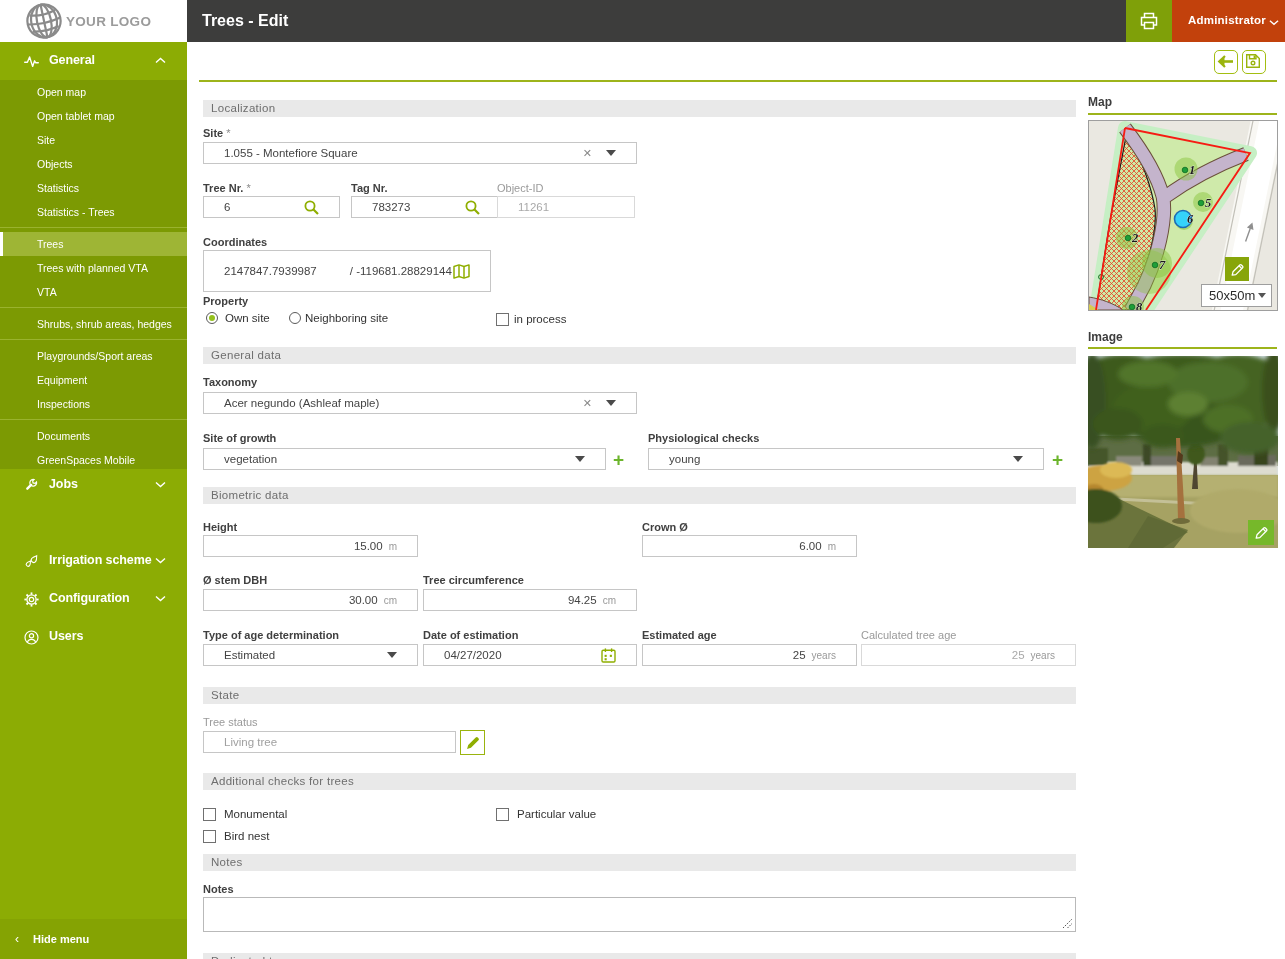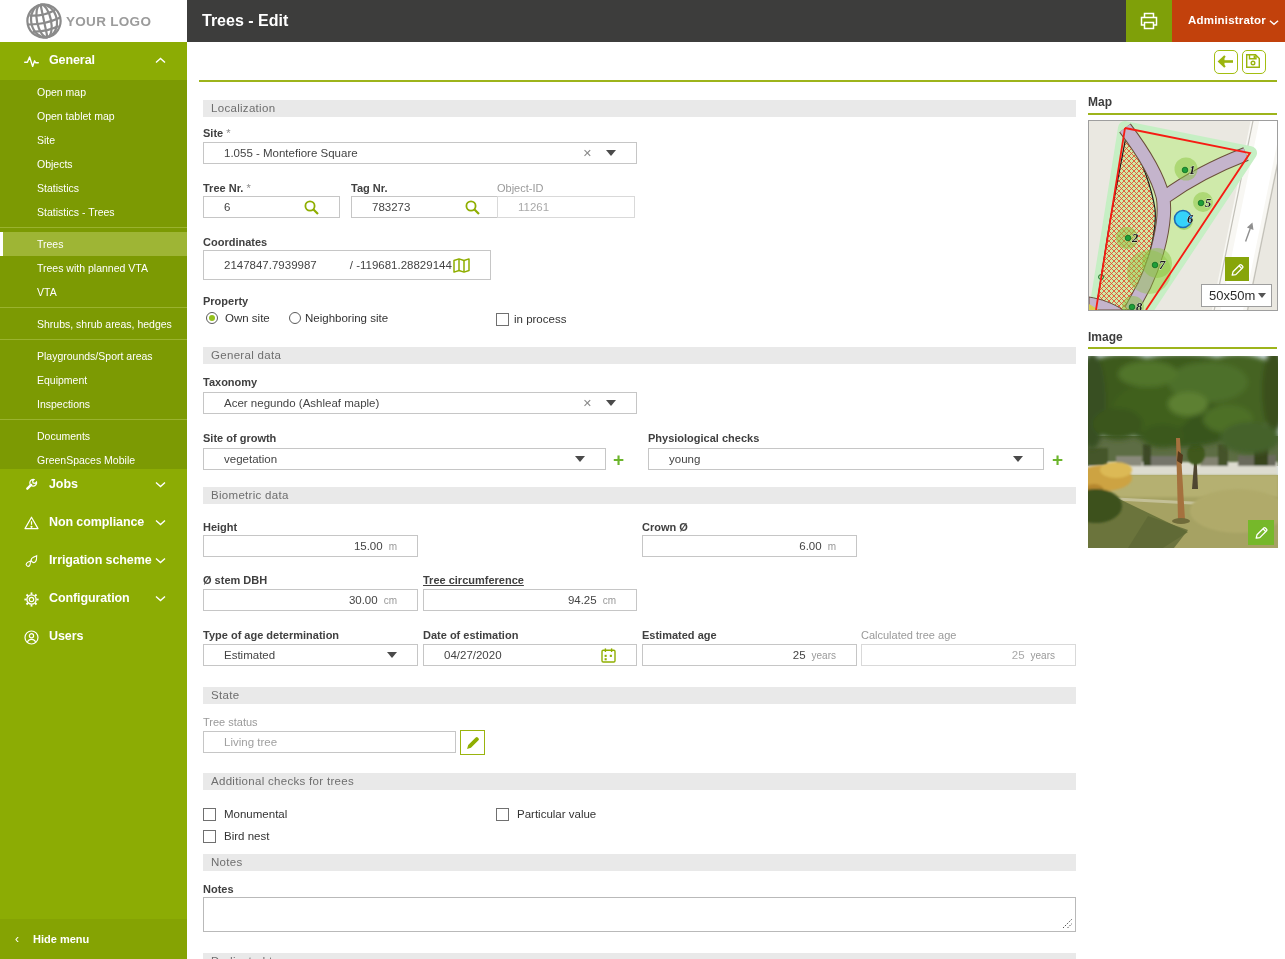--- a/index.html
+++ b/index.html
@@ -129,31 +129,20 @@
           <g transform="rotate(45 7 7)" fill="none" stroke="#fff" stroke-width="1.2">
             <path d="M5.3,0.9 A3.4,3.4 0 1 0 8.7,0.9 L8.7,2.9 L7,4.1 L5.3,2.9 Z"></path>
             <path d="M7,6.9 L7,12.2" stroke-width="2.4" stroke-linecap="round"></path>
           </g>
         </svg></span>
       <span class="tx">Jobs</span>
       <span class="ch"><svg width="11" height="7" viewBox="0 0 11 7" fill="none" stroke="#fff" stroke-width="1.4">
           <path d="M1,1.5 L5.5,5.5 L10,1.5"></path>
         </svg></span>
     </div>
-  <div class="menuhead" style="top:504px;">
-      <span class="ic"><svg width="15" height="14" viewBox="0 0 15 14" fill="none" stroke="#fff" stroke-width="1.2" stroke-linejoin="round">
-          <path d="M7.5,1.2 L14,12.6 H1 Z"></path>
-          <line x1="7.5" y1="5.2" x2="7.5" y2="8.8"></line>
-          <circle cx="7.5" cy="10.8" r="0.5"></circle>
-        </svg></span>
-      <span class="tx">Non compliance</span>
-      <span class="ch"><svg width="11" height="7" viewBox="0 0 11 7" fill="none" stroke="#fff" stroke-width="1.4">
-          <path d="M1,1.5 L5.5,5.5 L10,1.5"></path>
-        </svg></span>
-    </div>
   <div class="menuhead" style="top:542px;">
       <span class="ic"><svg width="15" height="15" viewBox="0 0 15 15" fill="none" stroke="#fff" stroke-width="1.1">
           <g transform="rotate(35 4 10.5)">
             <path d="M4,6.2 C5.2,8 5.9,9.1 5.9,10.3 A1.9,1.9 0 1 1 2.1,10.3 C2.1,9.1 2.8,8 4,6.2 Z"></path>
           </g>
           <g transform="rotate(35 10 5.5)">
             <path d="M10,0.8 C11.6,3.1 12.5,4.5 12.5,6 A2.5,2.5 0 1 1 7.5,6 C7.5,4.5 8.4,3.1 10,0.8 Z"></path>
           </g>
         </svg></span>
       <span class="tx">Irrigation scheme</span>
@@ -220,21 +209,21 @@
       <circle cx="6" cy="6" r="4.6"></circle>
       <path d="M9.5,9.5 L14,14" stroke-width="2.2"></path>
     </svg></div>
 <div class="fld" style="left:351px; top:196px; width:150px;">783273<svg class="endic" width="15" height="15" viewBox="0 0 15 15" fill="none" stroke="#8fae00" stroke-width="1.8">
       <circle cx="6" cy="6" r="4.6"></circle>
       <path d="M9.5,9.5 L14,14" stroke-width="2.2"></path>
     </svg></div>
 <div class="fld dis" style="left:497px; top:196px; width:138px;">11261</div>
 
 <div class="lbl" style="left:203px; top:236px;">Coordinates</div>
-<div class="fld" style="left:203px; top:250px; width:288px; height:30px;">2147847.7939987<span style="margin-left:33px;">/ -119681.28829144</span><svg class="endic" width="17" height="15" viewBox="0 0 17 15" fill="none" stroke="#8fae00" stroke-width="1.5">
+<div class="fld" style="left:203px; top:250px; width:288px; height:42px;">2147847.7939987<span style="margin-left:33px;">/ -119681.28829144</span><svg class="endic" width="17" height="15" viewBox="0 0 17 15" fill="none" stroke="#8fae00" stroke-width="1.5">
       <path d="M1,2.5 L6,0.9 L11,2.5 L16,0.9 V12.5 L11,14.1 L6,12.5 L1,14.1 Z" stroke-linejoin="round"></path>
       <line x1="6" y1="1" x2="6" y2="12.4"></line>
       <line x1="11" y1="2.6" x2="11" y2="14"></line>
     </svg></div>
 
 <div class="lbl" style="left:203px; top:295px;">Property</div>
 <div class="radio on" style="left:206px; top:312px;"></div>
 <div class="cklbl" style="left:225px; top:312px;">Own site</div>
 <div class="radio" style="left:289px; top:312px;"></div>
 <div class="cklbl" style="left:305px; top:312px;">Neighboring site</div>
@@ -258,21 +247,21 @@
 <div class="fld" style="left:203px; top:535px; width:215px;">
     <span class="num">15.00</span>
     <span class="unit">m</span>
   </div>
 <div class="fld" style="left:642px; top:535px; width:215px;">
     <span class="num">6.00</span>
     <span class="unit">m</span>
   </div>
 
 <div class="lbl" style="left:203px; top:574px;">Ø stem DBH</div>
-<div class="lbl" style="left:423px; top:574px;text-decoration:underline;">Tree circumference</div>
+<div class="lbl" style="left:423px; top:574px;">Tree circumference</div>
 <div class="fld" style="left:203px; top:589px; width:215px;">
     <span class="num">30.00</span>
     <span class="unit">cm</span>
   </div>
 <div class="fld" style="left:423px; top:589px; width:214px;">
     <span class="num">94.25</span>
     <span class="unit">cm</span>
   </div>
 
 <div class="lbl" style="left:203px; top:629px;">Type of age determination</div>

